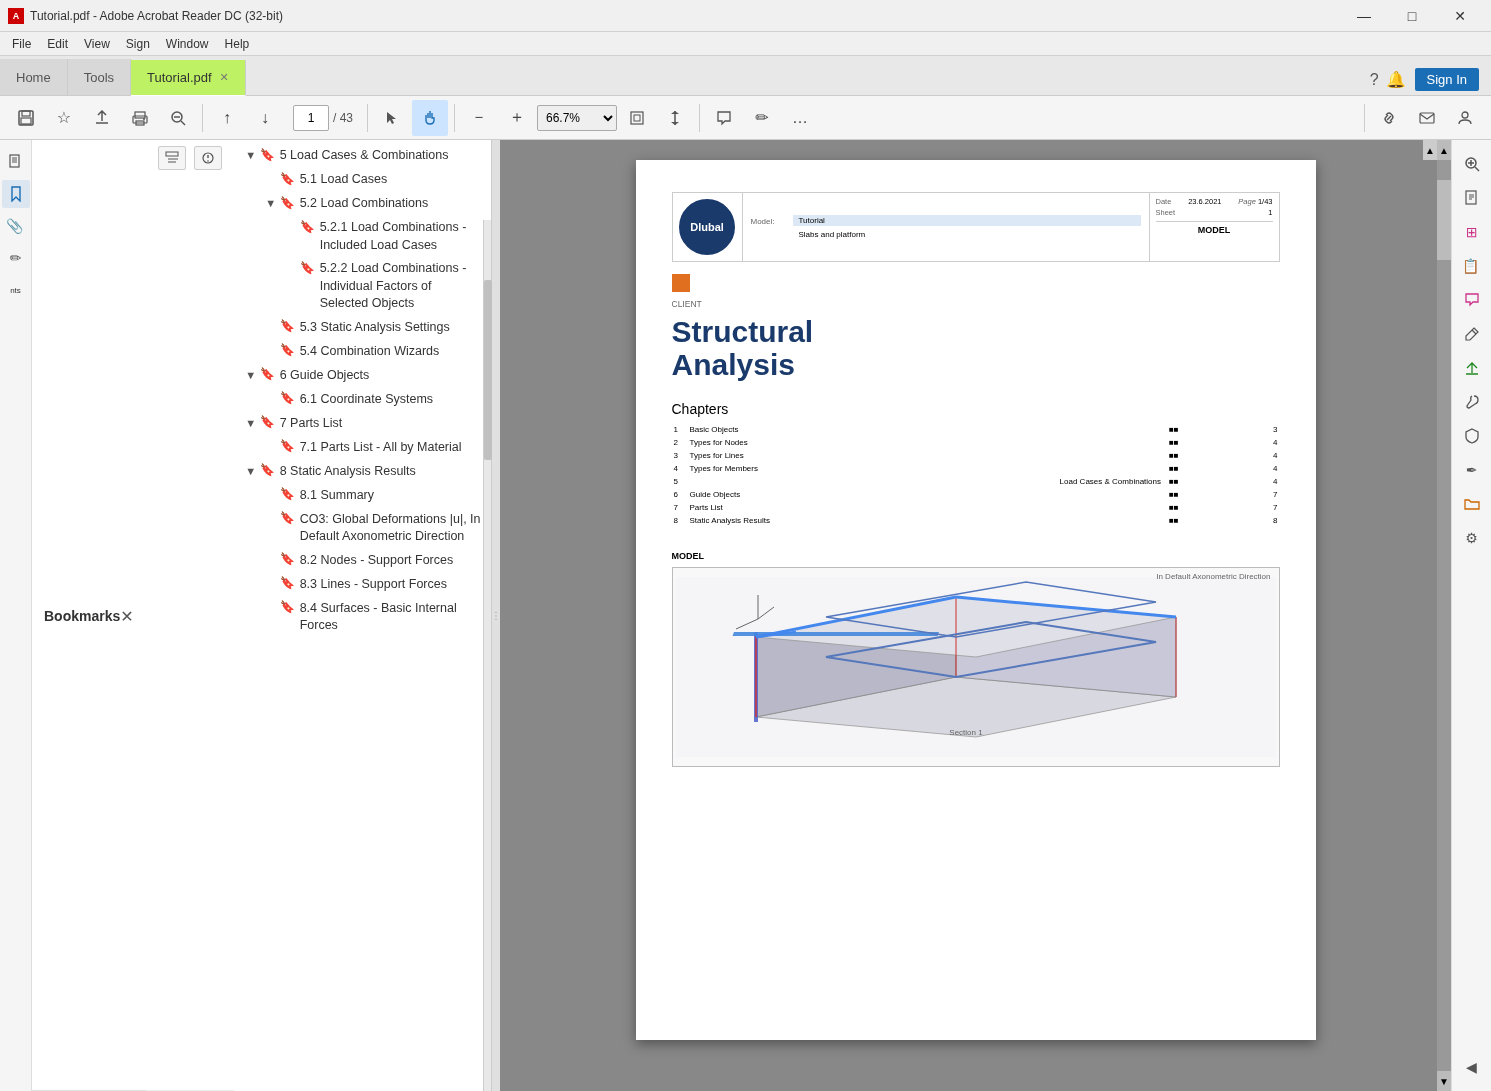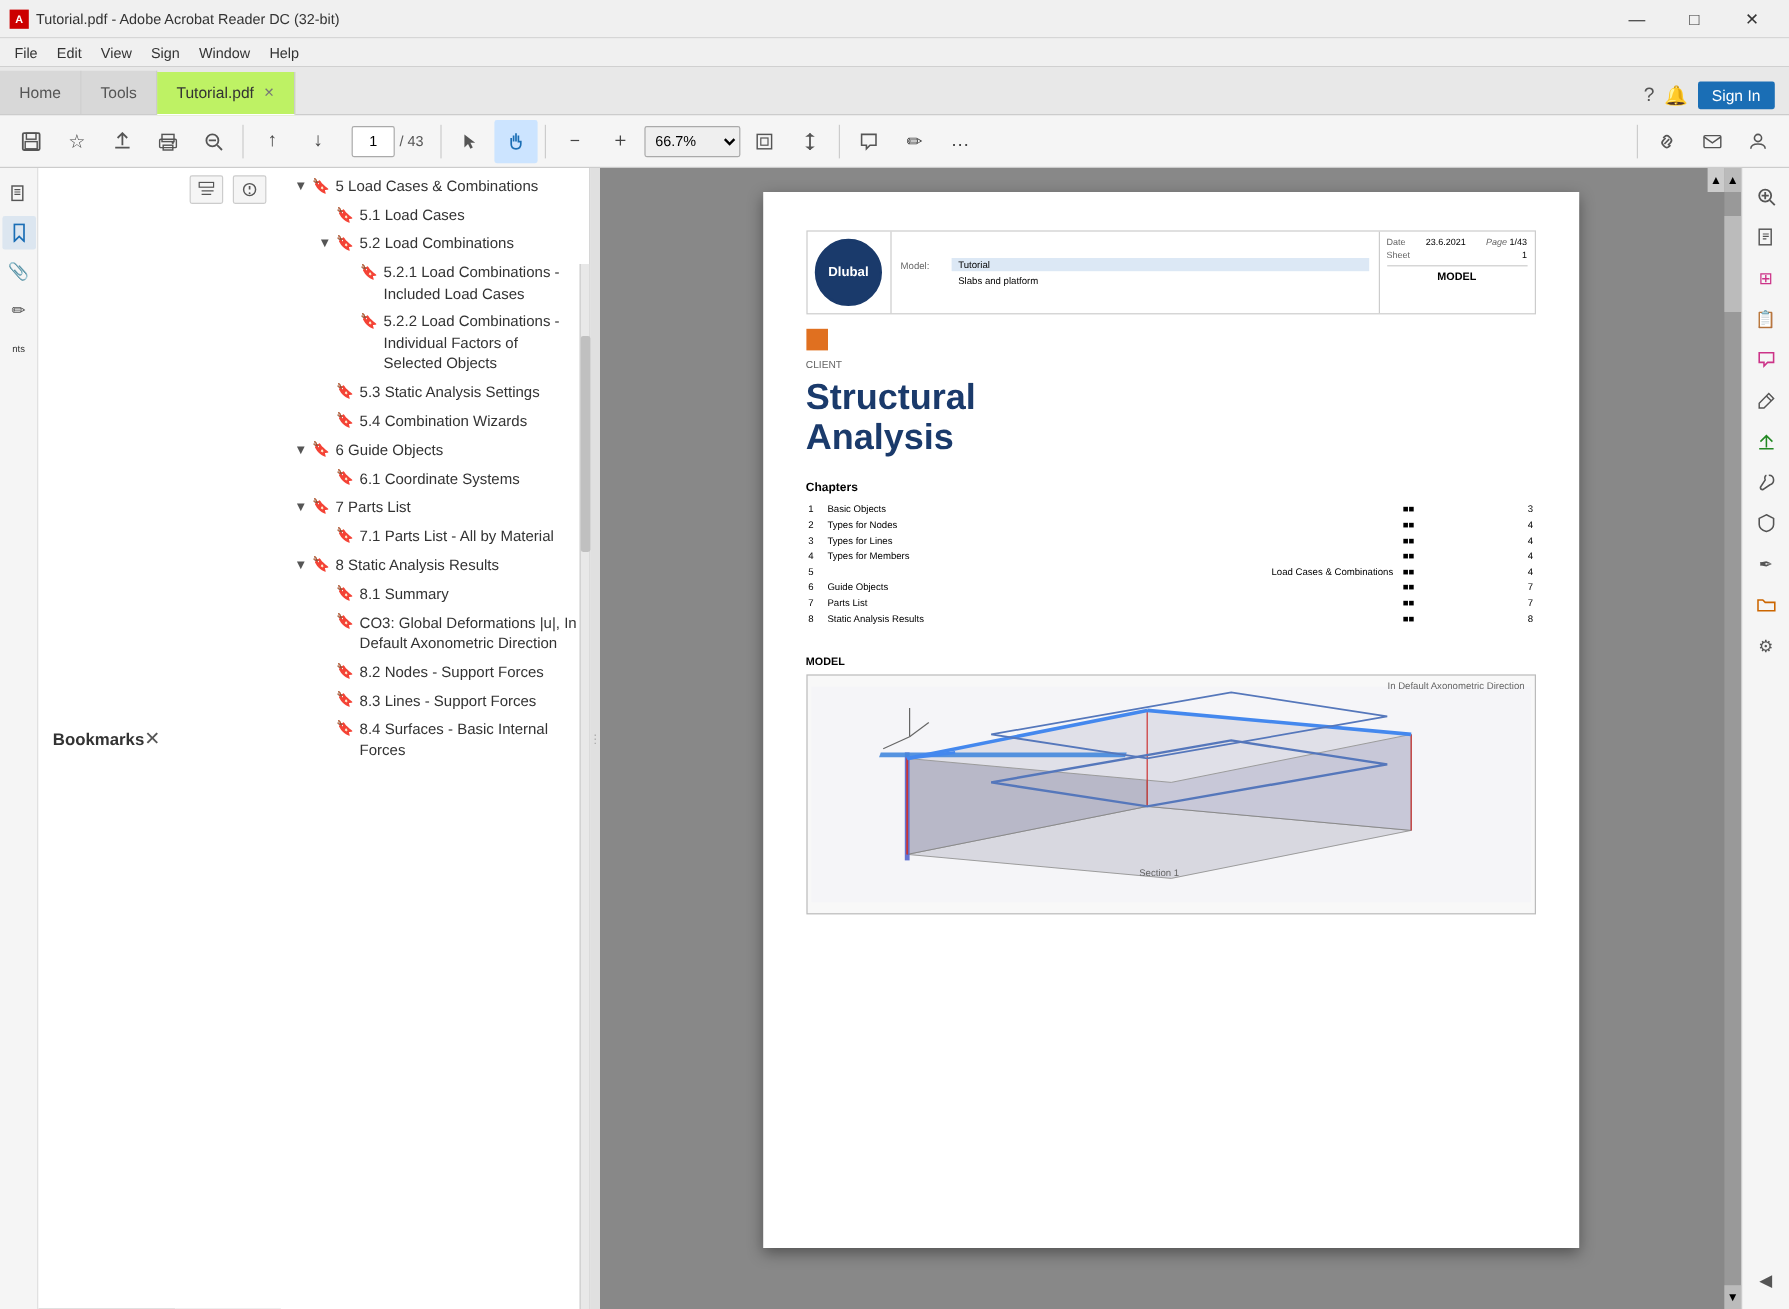--- a/index.html
+++ b/index.html
@@ -593,21 +593,21 @@
         <div style="flex:1;">
 
           <div style="margin-bottom:4px;">
             <div style="width:18px; height:18px; background:#e07020; display:inline-block;"></div>
           </div>
           <div style="font-size:8.5px; color:#666; margin-bottom:6px; margin-top:4px;">CLIENT</div>
 
           <div style="font-size:30px; font-weight:900; color:#1a3a6b; line-height:1.1; margin-bottom:20px;">Structural<br>Analysis</div>
 
           <div style="margin-top:8px;">
-            <div style="font-size:10px; font-weight:700; margin-bottom:6px;">Chapters</div>
+            <div style="font-size:14px; font-weight:400; margin-bottom:6px;">Chapters</div>
             <table style="width:100%; font-size:8px; border-collapse:collapse;">
               <tbody>
                   <tr>
                 <td style="width:14px; padding:2px 2px;">1</td>
                 <td style="padding:2px 4px;">Basic Objects</td>
                 <td style="padding:2px 4px;"><span style="display:inline-flex; gap:2px;">■■</span></td>
                 <td style="padding:2px 2px; text-align:right;">3</td>
               </tr>
               <tr>
                 <td style="padding:2px 2px;">2</td>

